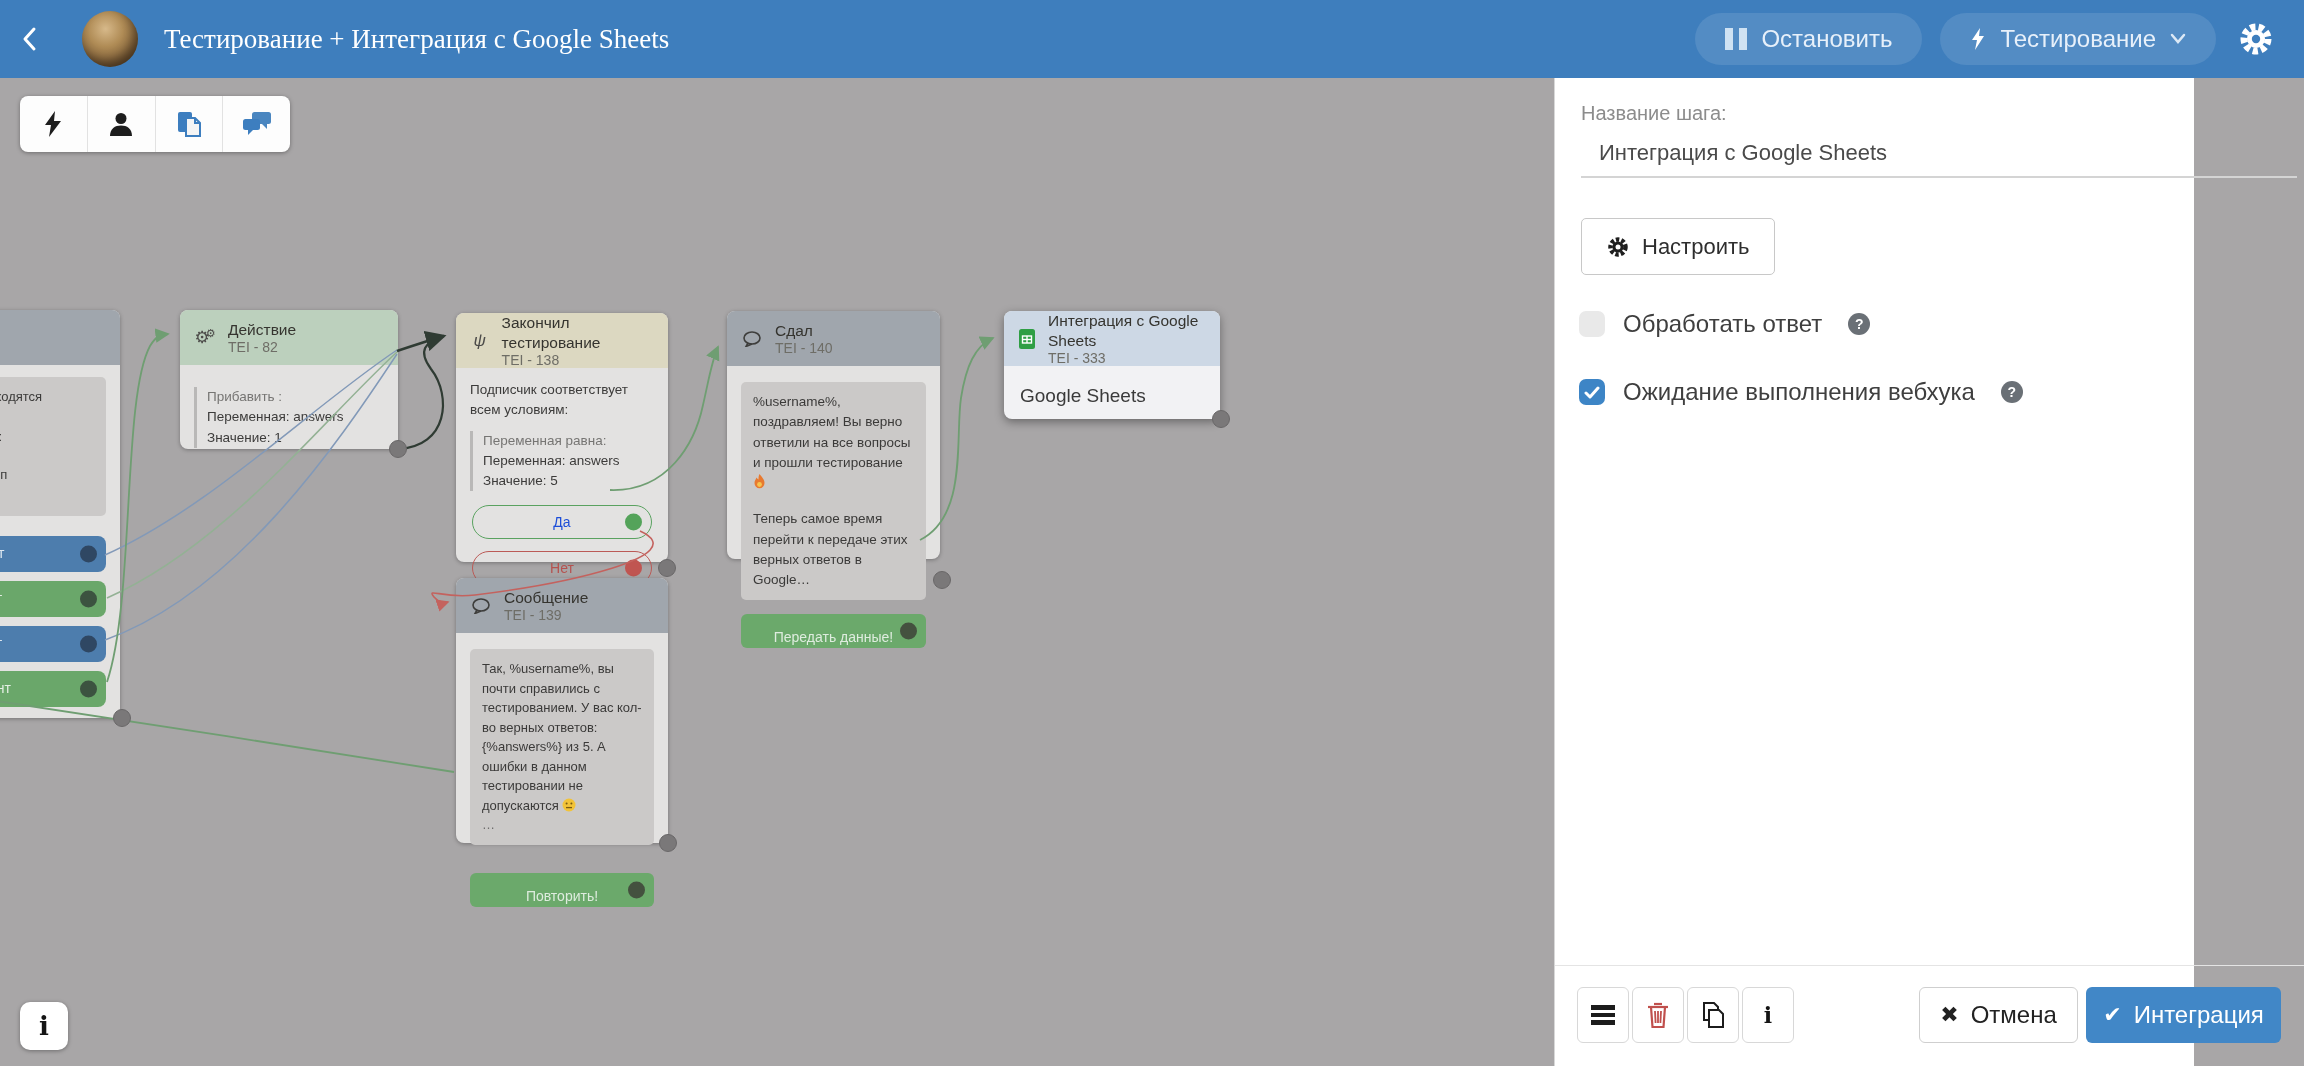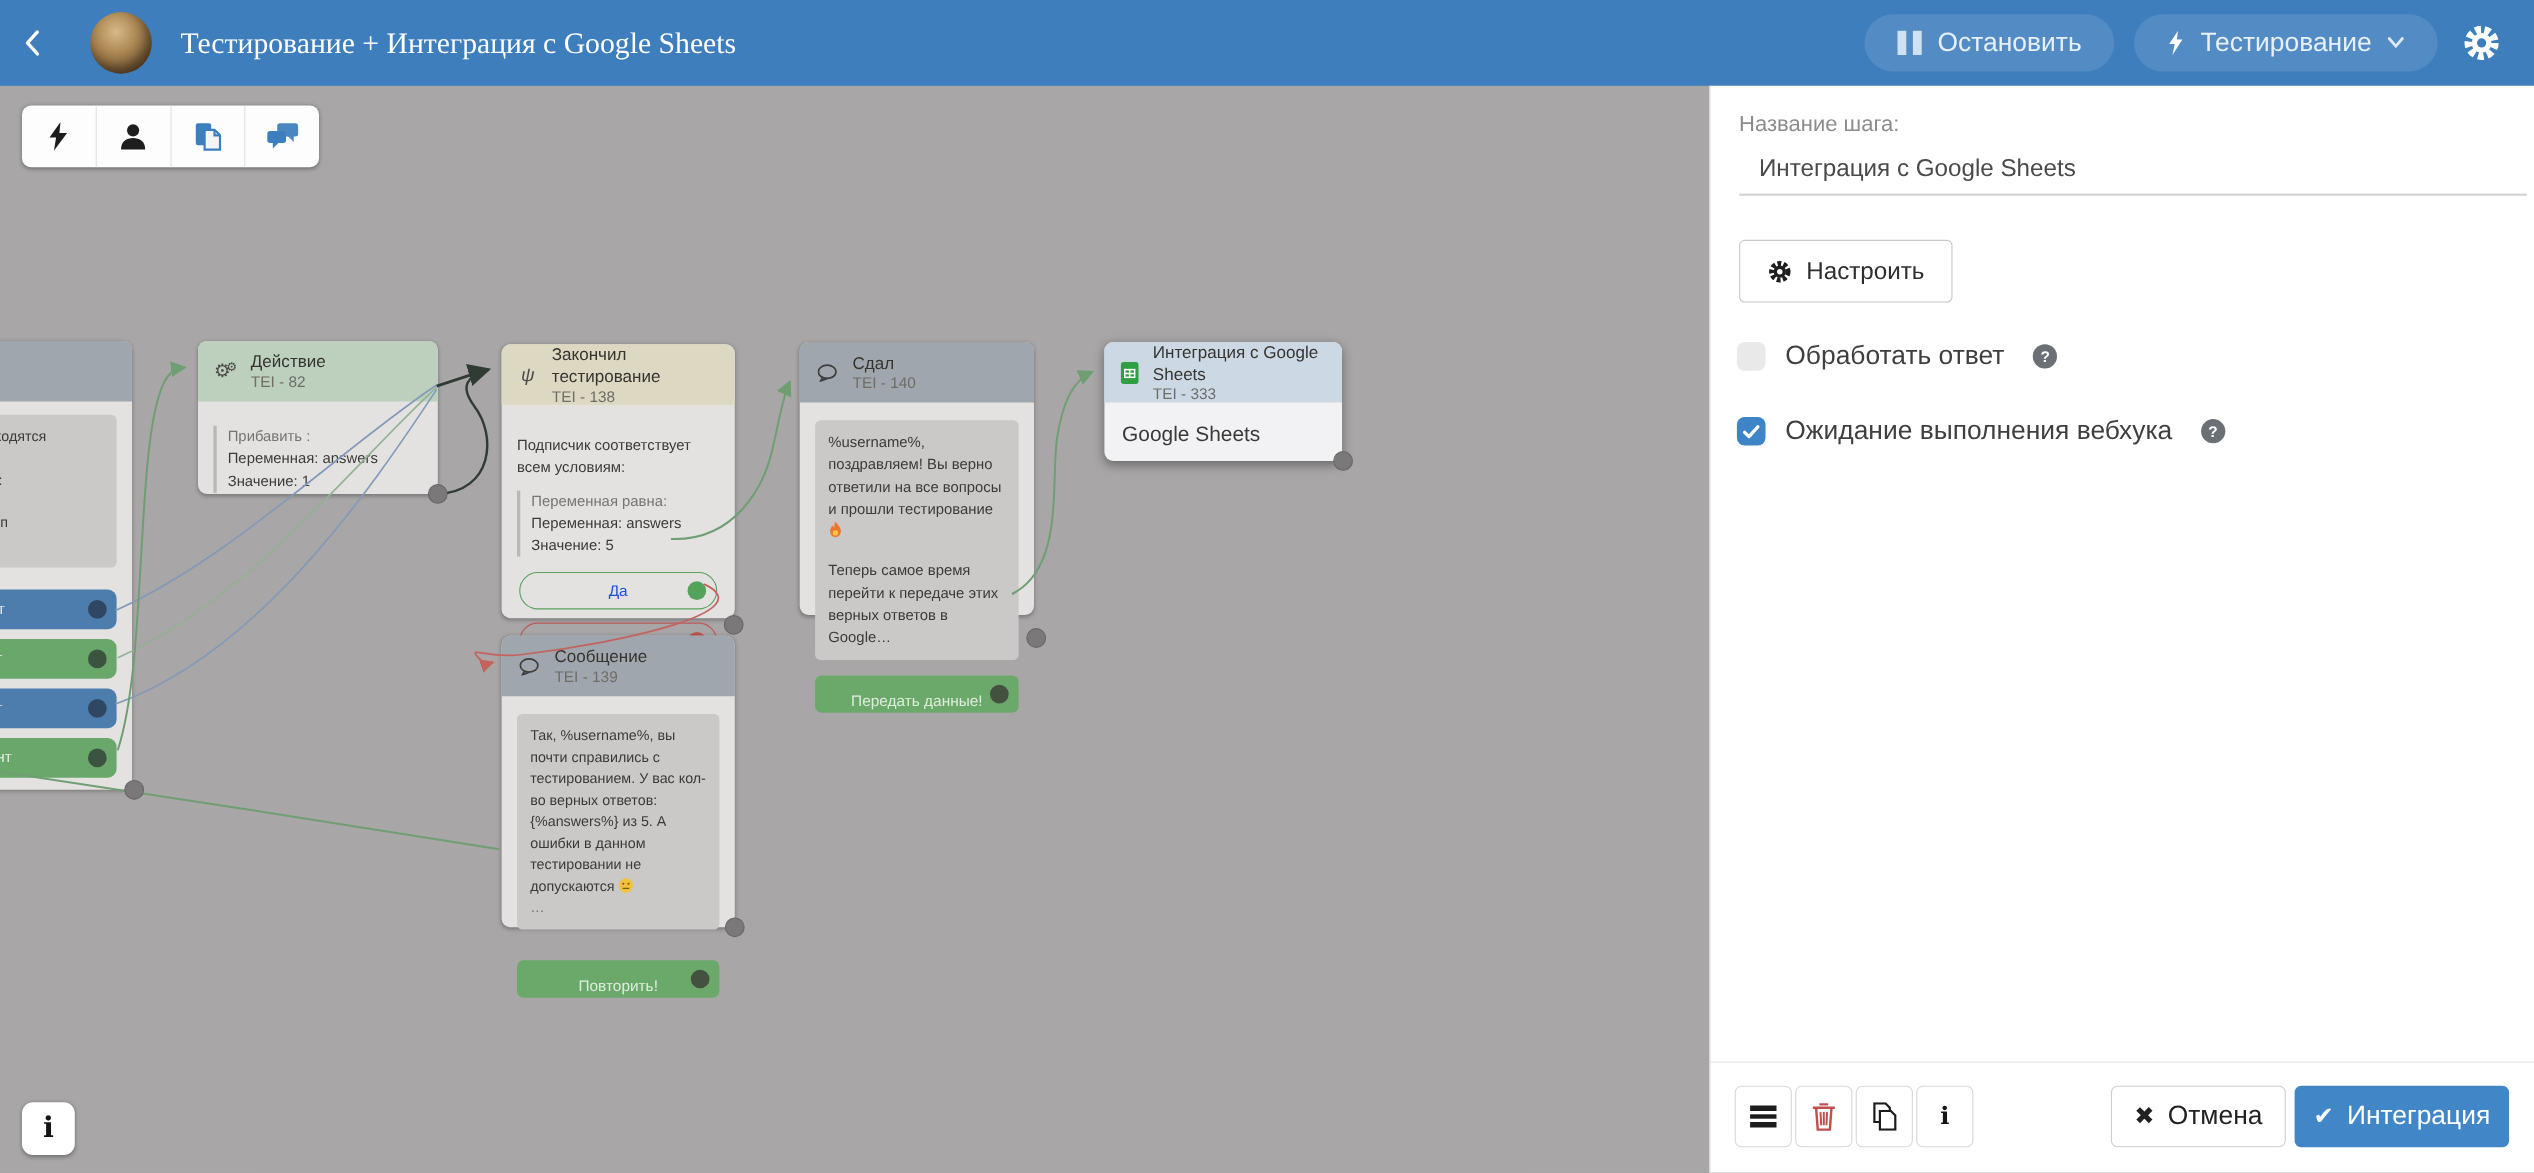--- a/index.html
+++ b/index.html
@@ -50,21 +50,21 @@
   .node-left { left:-98px; top:232px; width:218px; height:408px; }
   .node-action { left:180px; top:232px; width:218px; height:139px; }
   .node-cond { left:456px; top:235px; width:212px; height:249px; }
   .node-pass { left:727px; top:233px; width:213px; height:248px; }
   .node-integr { left:1004px; top:233px; width:216px; height:108px; background:#f2f2f4; box-shadow:0 3px 10px rgba(0,0,0,.38); z-index:12; }
   .node-msg { left:456px; top:500px; width:212px; height:265px; }
 
   .info-fab { position:absolute; left:20px; top:924px; width:48px; height:48px; background:#ffffff; border-radius:10px; box-shadow:0 1px 4px rgba(0,0,0,.35); display:flex; align-items:center; justify-content:center; font-family:"DejaVu Serif", serif; font-weight:800; font-size:26px; color:#141414; cursor:pointer; z-index:40; }
 
   
-  .panel { position:absolute; left:1554px; top:78px; width:750px; height:988px; background:#ffffff; border-left:1px solid #d8d8d8; z-index:60; }
+  .panel { position:absolute; left:1554px; top:78px; width:640px; height:988px; background:#ffffff; border-left:1px solid #d8d8d8; z-index:60; }
   .step-label { position:absolute; left:26px; top:24px; font-size:20px; color:#8c8c8c; }
   .step-input { position:absolute; left:26px; top:52px; width:716px; height:48px; border:none; border-bottom:2px solid #d4d4d4; font-size:22px; color:#4a4a4a; padding-left:18px; font-family:"Liberation Sans", sans-serif; background:transparent; outline:none; }
   .configure-btn { position:absolute; left:26px; top:140px; height:57px; padding:0 24px; background:#fff; border:1px solid #c8c8c8; border-radius:5px; display:flex; align-items:center; gap:12px; font-size:22px; color:#2e2e2e; cursor:pointer; }
   .check-row { position:absolute; left:24px; display:flex; align-items:center; gap:18px; }
   .checkbox { width:26px; height:26px; border-radius:7px; background:#e9e9e9; display:flex; align-items:center; justify-content:center; cursor:pointer; }
   .checkbox.checked { background:#3d85c6; }
   .check-label { font-size:24px; color:#3f3f3f; }
   .help-dot { width:22px; height:22px; border-radius:50%; background:#6a7076; color:#fff; font-size:14px; font-weight:bold; display:flex; align-items:center; justify-content:center; margin-left:8px; cursor:pointer; }
   .panel-divider { position:absolute; left:0; top:887px; width:750px; border-top:1px solid #e4e4e4; }
   .bottom-row { position:absolute; left:0; top:909px; width:750px; height:56px; }
@@ -194,21 +194,21 @@
   </div>
 
   <div class="node node-cond">
     <div class="node-head head-khaki">
       <span class="hicon" style="font-style:italic;">ψ</span>
       <div>
         <div class="node-title">Закончил тестирование</div>
         <div class="node-code">TEI - 138</div>
       </div>
     </div>
-    <div class="node-body" style="padding-top:27px;">
+    <div class="node-body" style="padding-top:12px;">
       <div>Подписчик соответствует всем условиям:</div>
       <div class="var-block" style="margin-bottom:14px;">
         <div class="muted">Переменная равна:</div>
         <div>Переменная: answers</div>
         <div>Значение: 5</div>
       </div>
       <div class="pill-outline pill-yes">
         <span>Да</span>
         <span class="btn-dot" style="background:#54a35a"></span>
       </div>

